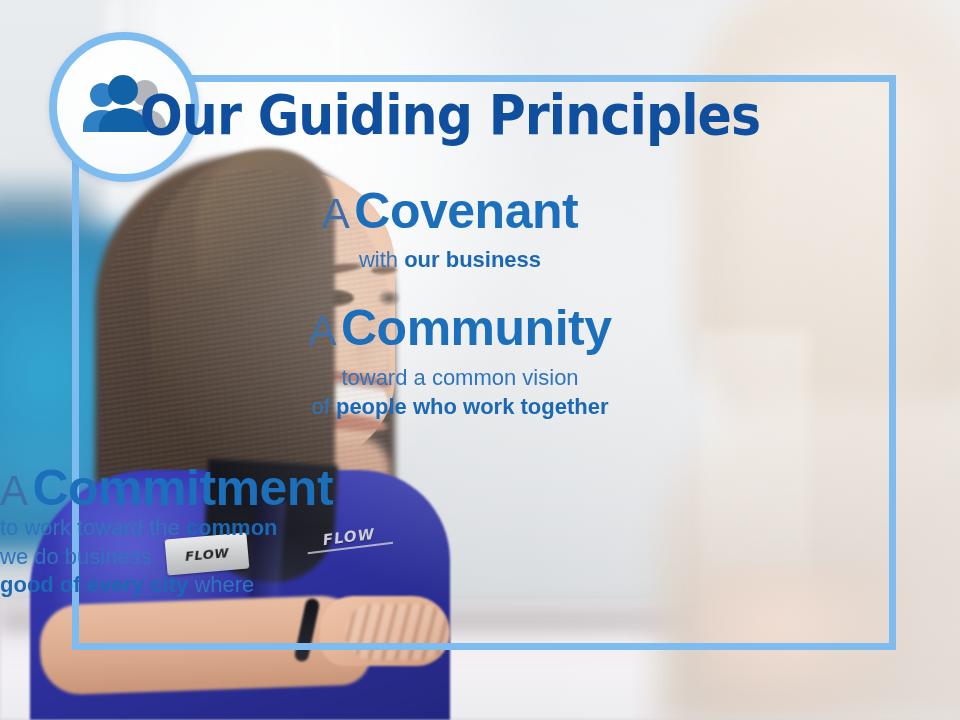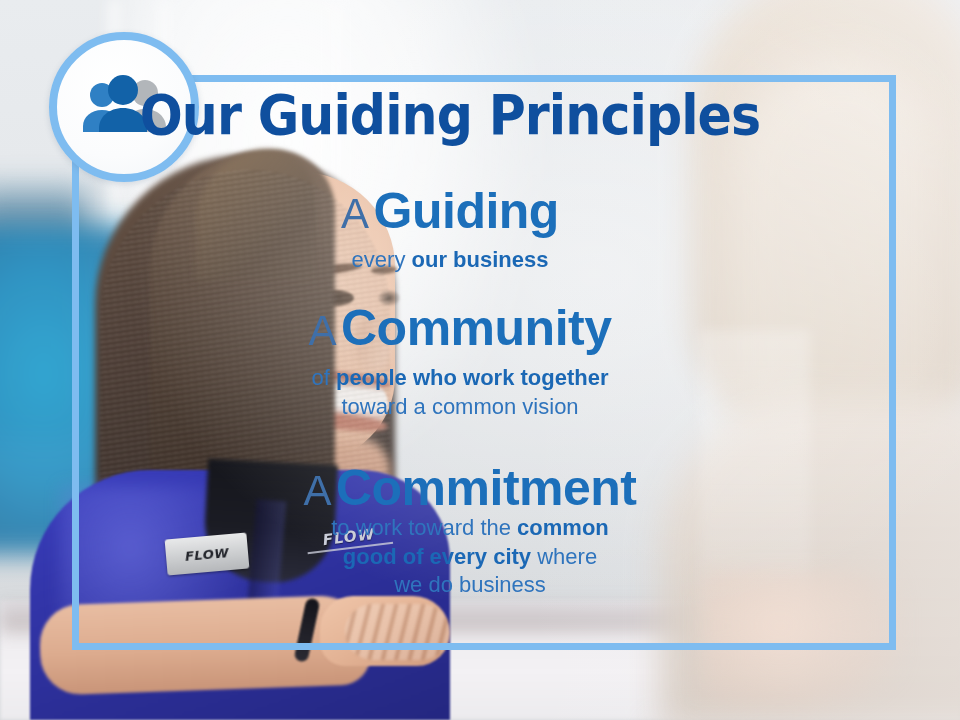--- a/index.html
+++ b/index.html
@@ -268,21 +268,21 @@
   }
   .sub b{font-weight:bold;color:#1b68b5;}
 
   
   #blk-covenant{left:0;top:186px;width:900px;text-align:center;}
   #blk-covenant .sub{margin-top:9px;}
 
   #blk-community{left:0;top:303px;width:920px;text-align:center;}
   #blk-community .sub{margin-top:10px;}
 
-  #blk-commitment{left:0;top:463px;width:940px;text-align:center;}
+  #blk-commitment{left:0;top:463px;width:940px;}
   #blk-commitment .sub{}
 
   .line{display:block;}
 </style>
 </head>
 <body>
 
 <div id="stage">
 
   <div class="photo">
@@ -355,52 +355,52 @@
     </svg>
   </div>
 
   <div class="content">
 
     <div class="title">Our Guiding Principles</div>
 
     <div class="block" id="blk-covenant">
       <div class="head">
         <span class="art">A</span>
-        <span class="word">Guiding</span>
+        <span class="word">Covenant</span>
       </div>
       <div class="sub">
         <span class="line">
-          <span>every </span><b>our business</b>
+          <span>with </span><b>our business</b>
         </span>
       </div>
     </div>
 
     <div class="block" id="blk-community">
       <div class="head">
         <span class="art">A</span>
         <span class="word">Community</span>
       </div>
       <div class="sub">
+        <span class="line">toward a common vision</span>
         <span class="line">
           <span>of </span><b>people who work together</b>
         </span>
-        <span class="line">toward a common vision</span>
       </div>
     </div>
 
     <div class="block" id="blk-commitment">
       <div class="head">
         <span class="art">A</span>
         <span class="word">Commitment</span>
       </div>
       <div class="sub">
         <span class="line">
           <span>to work toward the </span><b>common</b>
         </span>
+        <span class="line">we do business</span>
         <span class="line">
           <b>good of every city</b><span> where</span>
         </span>
-        <span class="line">we do business</span>
       </div>
     </div>
 
   </div>
 </div>
 
 </body></html>

